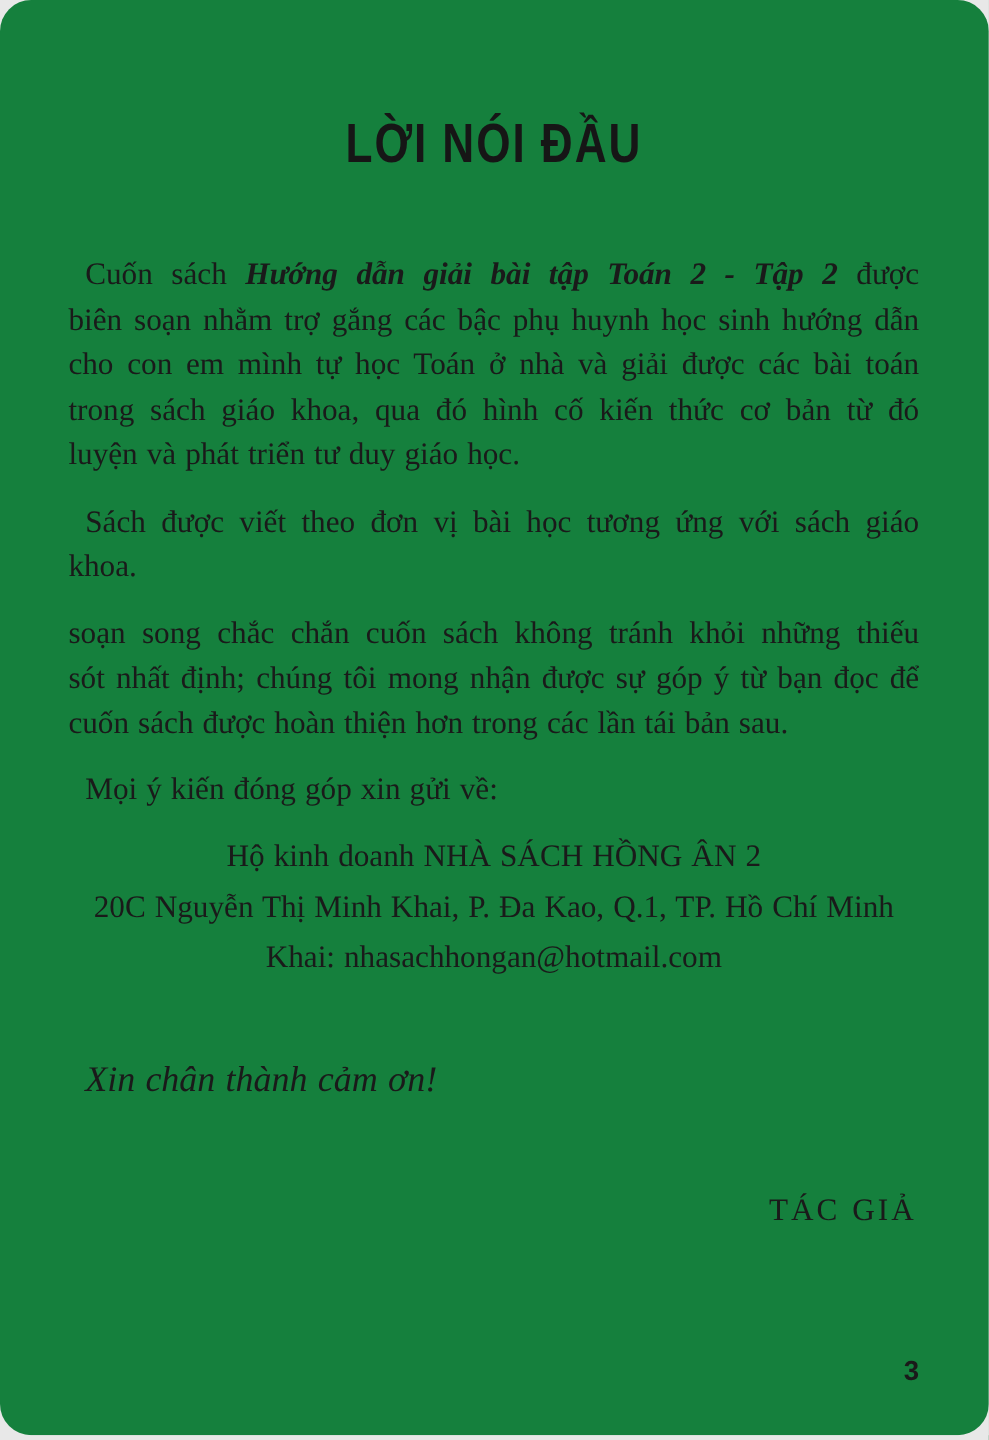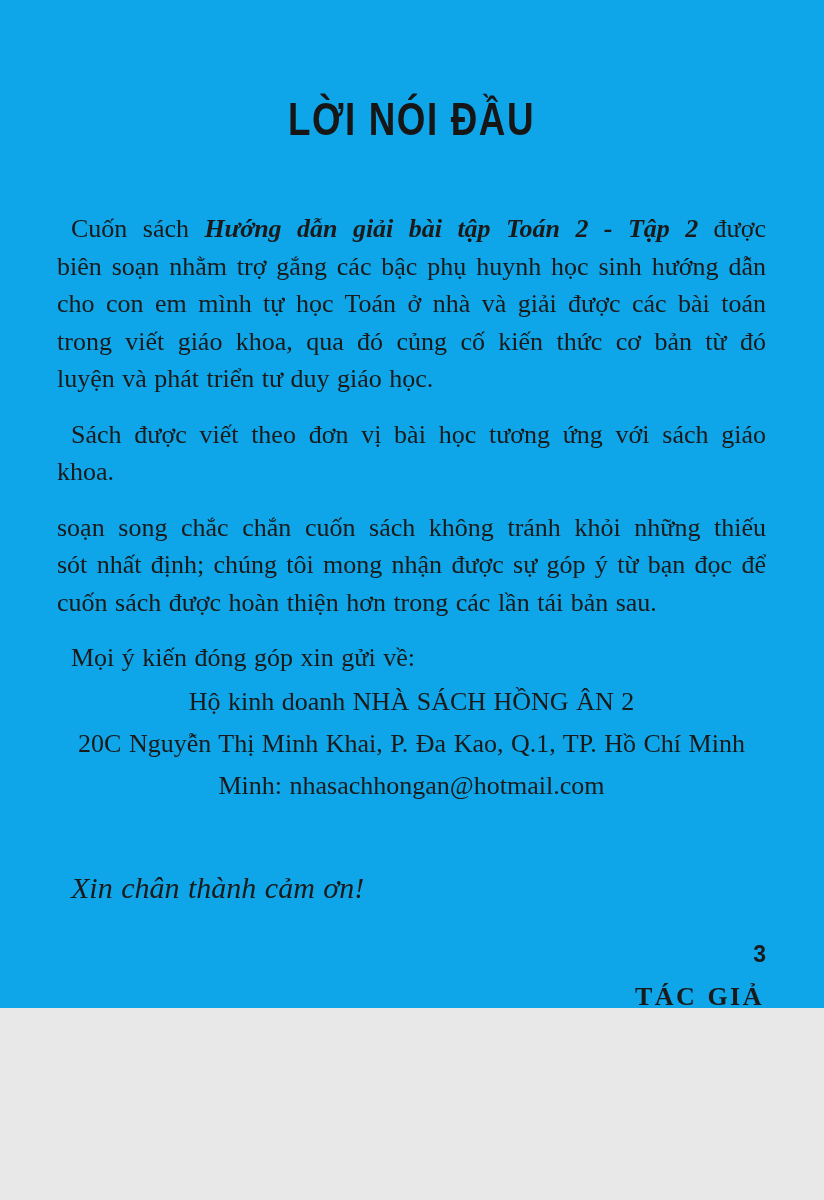--- a/index.html
+++ b/index.html
@@ -1,24 +1,25 @@
 <!DOCTYPE html>
 <html><head>
 <meta charset="utf-8">
 <style>
   * { margin: 0; padding: 0; box-sizing: border-box; }
   html, body { background: #e8e8e8; }
   .page {
     width: 824px;
-    height: 1008px;
-    background: #0ea5e9;
+    height: 1196px;
+    background: #15803d;
     position: relative;
     overflow: hidden;
     font-family: "Liberation Serif", serif;
     color: #1a1a1a;
+    border-radius: 26px;
   }
   .content {
     padding: 92px 58px 0 57px; 
   }
   .title-row {
     text-align: center;
     height: 52px;
   }
   .title-row .title-text {
     display: inline-block;
@@ -45,33 +46,33 @@
   .lastline {
     text-align: left;
     text-align-last: left;
   }
   .indent { text-indent: 14px; }
   .book-title {
     font-weight: 700;
     font-style: italic;
   }
   .contact-block {
-    margin-top: 4px;
+    margin-top: 16px;
     line-height: 42px;
   }
   .centered { text-align: center; text-align-last: center; }
   .closing-line {
     margin-top: 62px;
     font-style: italic;
     font-size: 30px;
   }
   .signature-line {
     margin-top: 72px;
     text-align: right;
-    font-weight: 700;
+    font-weight: 400;
     font-size: 26px;
     letter-spacing: 2.5px;
     padding-right: 2px;
   }
   .page-number {
     position: absolute;
     right: 58px;
     bottom: 40px;
     font-family: "Liberation Sans", sans-serif;
     font-size: 23px;
@@ -86,42 +87,42 @@
   <div class="content">
 
     <div class="title-row">
       <span class="title-text">LỜI NÓI ĐẦU</span>
     </div>
 
     <div class="body-text para first">
       <div class="jline indent"><span>Cuốn sách </span><span class="book-title">Hướng dẫn giải bài tập Toán 2 - Tập 2</span><span> được</span></div>
       <div class="jline">biên soạn nhằm trợ gắng các bậc phụ huynh học sinh hướng dẫn</div>
       <div class="jline">cho con em mình tự học Toán ở nhà và giải được các bài toán</div>
-      <div class="jline">trong viết giáo khoa, qua đó củng cố kiến thức cơ bản từ đó</div>
+      <div class="jline">trong sách giáo khoa, qua đó hình cố kiến thức cơ bản từ đó</div>
       <div class="lastline">luyện và phát triển tư duy giáo học.</div>
     </div>
 
     <div class="body-text para">
       <div class="jline indent">Sách được viết theo đơn vị bài học tương ứng với sách giáo khoa.</div>
     </div>
 
     <div class="body-text para">
       <div class="jline">soạn song chắc chắn cuốn sách không tránh khỏi những thiếu</div>
       <div class="jline">sót nhất định; chúng tôi mong nhận được sự góp ý từ bạn đọc để</div>
       <div class="lastline">cuốn sách được hoàn thiện hơn trong các lần tái bản sau.</div>
     </div>
 
     <div class="body-text para">
       <div class="lastline indent">Mọi ý kiến đóng góp xin gửi về:</div>
     </div>
 
     <div class="body-text contact-block">
       <div class="centered">Hộ kinh doanh NHÀ SÁCH HỒNG ÂN 2</div>
       <div class="centered">20C Nguyễn Thị Minh Khai, P. Đa Kao, Q.1, TP. Hồ Chí Minh</div>
-      <div class="centered">Minh: nhasachhongan@hotmail.com</div>
+      <div class="centered">Khai: nhasachhongan@hotmail.com</div>
     </div>
 
     <div class="body-text closing-line indent">Xin chân thành cảm ơn!</div>
 
     <div class="body-text signature-line">TÁC GIẢ</div>
 
   </div>
 
   <div class="page-number">3</div>
 </div>

